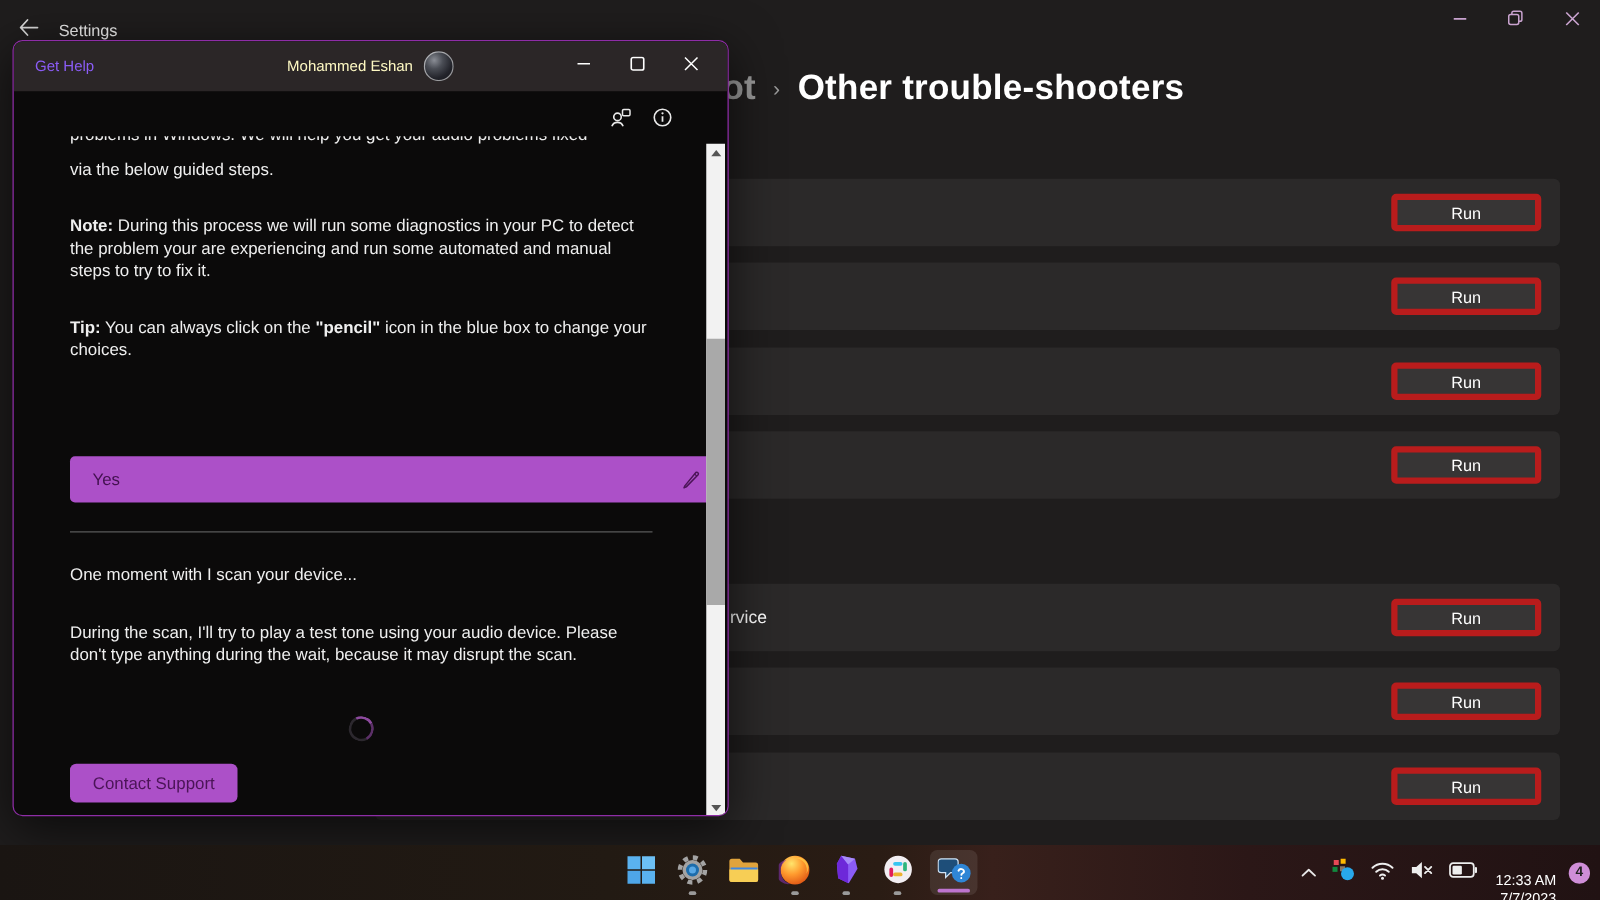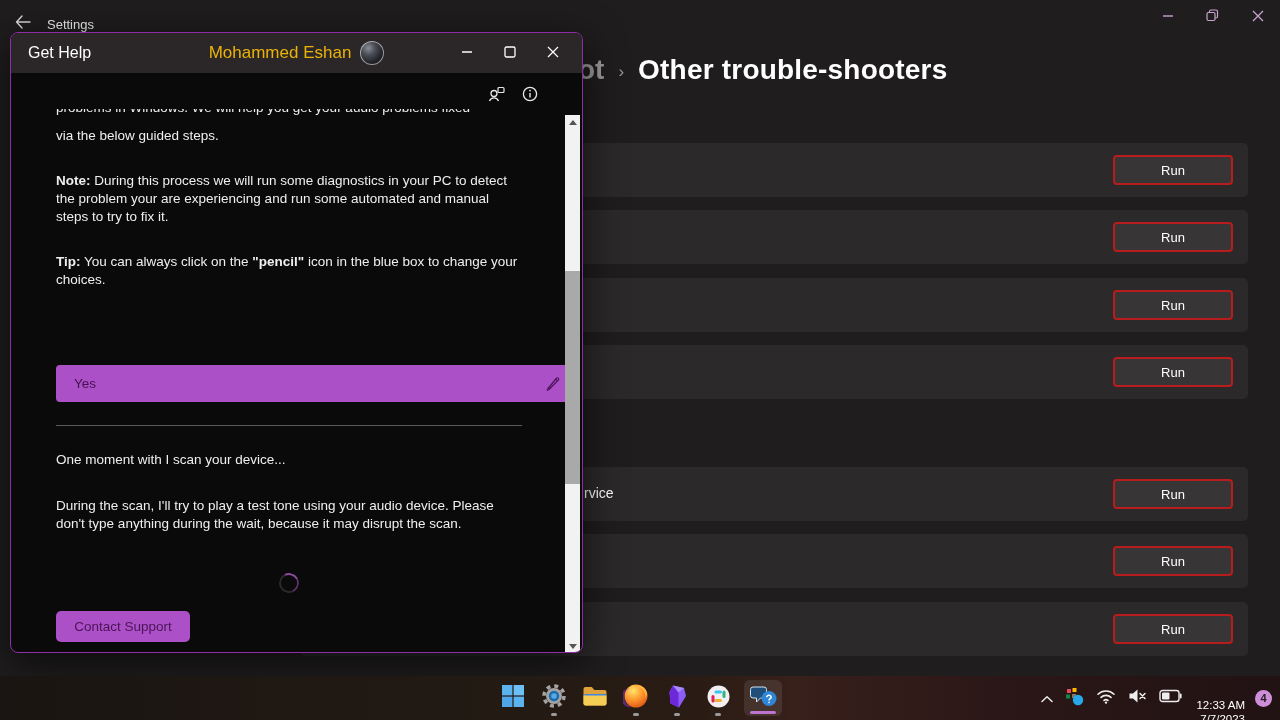--- a/index.html
+++ b/index.html
@@ -17,32 +17,32 @@
   .cap-btn { width:45px; height:34px; display:flex; align-items:center; justify-content:center; }
   .breadcrumb-row { position:absolute; left:578px; top:54px; display:flex; align-items:center; gap:14px; }
   .crumb-prev { font-size:28px; font-weight:600; color:#9a9a9a; }
   .crumb-sep { font-size:17px; color:#9a9a9a; padding-top:3px; }
   .page-title { font-size:28px; font-weight:700; color:#ffffff; letter-spacing:.2px; }
 
   .ts-rows { position:absolute; left:300px; width:948px; top:0; }
   .ts-row { position:absolute; left:0; width:948px; height:54px; background:#2b2929; border-radius:5px; }
   .ts-row-label { position:absolute; left:284px; top:18px; font-size:14px; color:#ffffff; }
   .run-btn { position:absolute; right:15px; top:12px; width:120px; height:30px; background:#373535;
-             border:2px solid #b91c1c; border-radius:4px; color:#ffffff; font-size:13px;
+             border:5px solid #b91c1c; border-radius:4px; color:#ffffff; font-size:13px;
              display:flex; align-items:center; justify-content:center; cursor:pointer;
              font-family:"Liberation Sans", sans-serif; }
 
   
   .gh-win { position:absolute; left:10px; top:32px; width:573px; height:621px; background:#0b0a0a;
             border:1px solid #8e2da6; border-radius:8px; box-shadow:0 10px 40px rgba(0,0,0,.65); overflow:hidden; }
   .gh-titlebar { position:absolute; left:0; top:0; right:0; height:40px; background:#2b2627;
                  display:flex; align-items:center; }
-  .gh-title { position:absolute; left:17px; font-size:16px; color:#ffffff; }
+  .gh-title { position:absolute; left:17px; font-size:12px; color:#8b5cf6; }
   .gh-account { position:absolute; left:0; right:0; display:flex; align-items:center; justify-content:center; gap:9px; pointer-events:none; }
-  .gh-account-name { font-size:17px; color:#eab308; }
+  .gh-account-name { font-size:12px; color:#fef9c3; }
   .gh-avatar { width:24px; height:24px; border-radius:50%; pointer-events:auto; cursor:pointer;
                background:radial-gradient(circle at 35% 30%, #8a8d95 0%, #4a4d55 30%, #23242b 62%, #101116 100%);
                box-shadow:inset 0 0 0 1px rgba(255,255,255,.55); }
   .gh-caps { position:absolute; right:8px; top:0; height:40px; display:flex; }
   .gh-cap { width:43px; height:40px; display:flex; align-items:center; justify-content:center; cursor:pointer; }
 
   .gh-content { position:absolute; left:0; top:40px; width:571px; height:581px; color:#efefef; }
   .gh-toolbar-icons { position:absolute; top:13px; right:44px; display:flex; gap:18px; }
   .gh-tool { width:16px; height:16px; cursor:pointer; }
 

